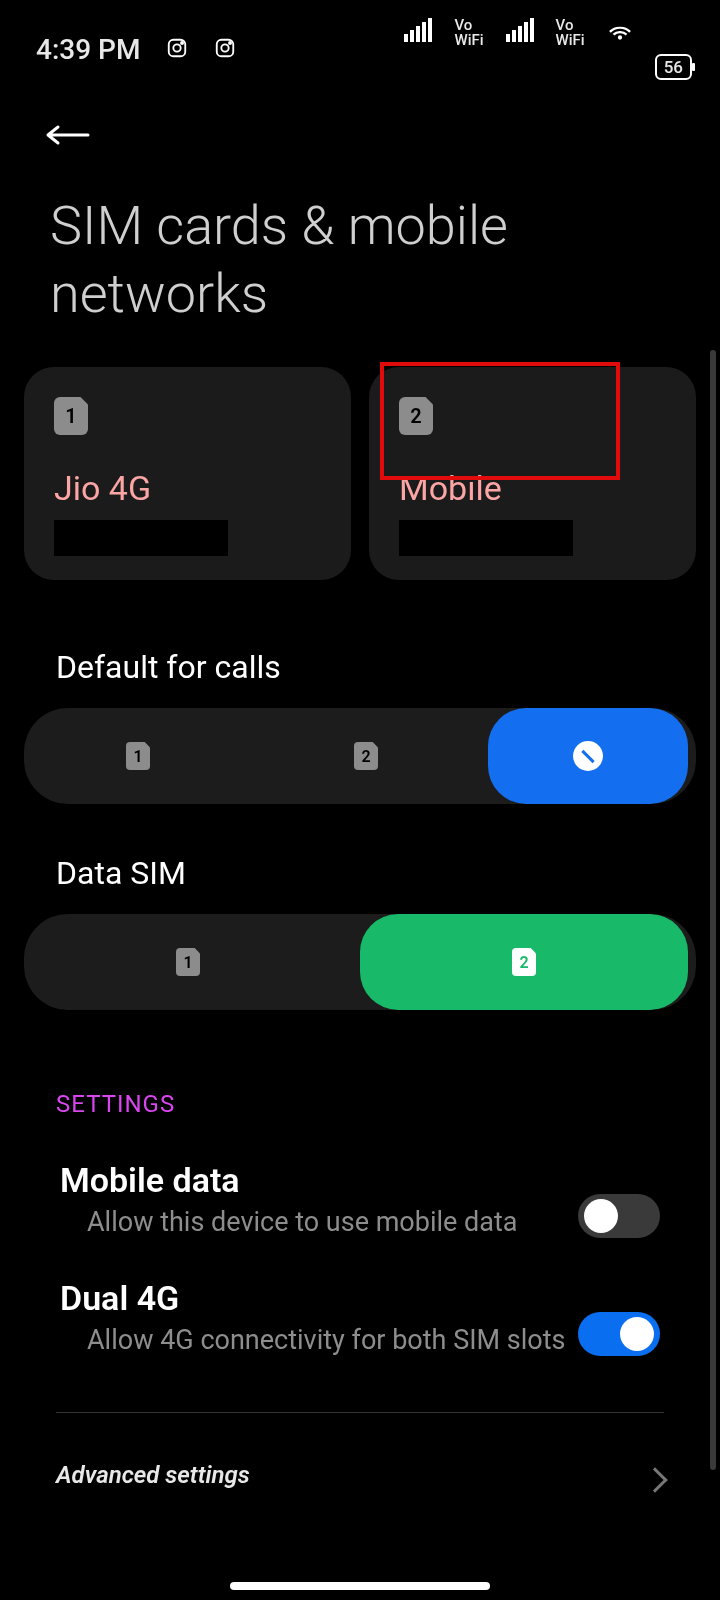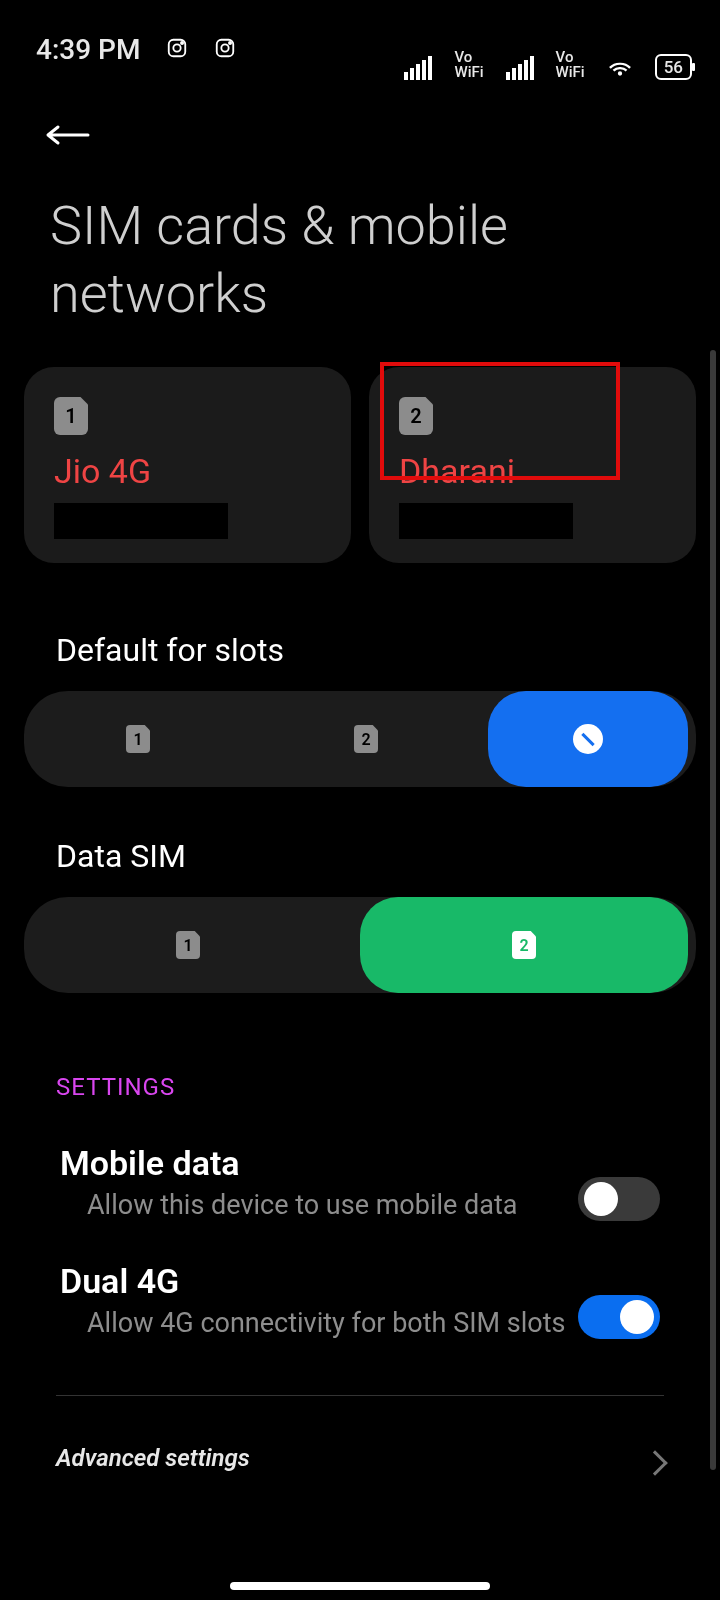--- a/index.html
+++ b/index.html
@@ -7,42 +7,42 @@
       width: 720px; height: 1600px;
       background: #000;
       color: #e8e8e8;
       font-family: -apple-system, "Segoe UI", Roboto, sans-serif;
       position: relative; overflow: hidden;
     }
     
     .statusbar { display: flex; justify-content: space-between; align-items: center;
       padding: 18px 28px 18px 36px; font-size: 28px; font-weight: 500; }
     .sb-left { display: flex; align-items: center; gap: 26px; }
-    .sb-right { display: flex; align-items: flex-end; gap: 22px; }
+    .sb-right { display: flex; align-items: flex-start; gap: 22px; }
     .vowifi { font-size: 15px; line-height: 15px; }
     .batt { border: 2px solid #fff; border-radius: 6px; padding: 1px 7px; font-size: 17px; position: relative; margin-top: 36px; }
     .batt::after { content: ""; position: absolute; right: -5px; top: 30%; bottom: 30%; width: 3px; background: #fff; border-radius: 1px; }
     .bars { display: inline-flex; align-items: flex-end; gap: 2px; }
     .bars span { width: 4px; background: #fff; }
     .bars span:nth-child(1){height:8px}.bars span:nth-child(2){height:12px}
     .bars span:nth-child(3){height:16px}.bars span:nth-child(4){height:20px}
     .bars span:nth-child(5){height:24px}
     .wifi-ic { width:26px;height:26px; }
     
     .back { padding: 22px 44px 10px; }
     .back svg { width: 46px; height: 30px; }
     
     .title { font-size: 54px; font-weight: 300; color: #cfcfcf; padding: 28px 50px 22px; line-height: 1.25; }
     
     .sims { display: flex; gap: 18px; padding: 18px 24px; }
     .sim-card { flex: 1; background: #1b1b1b; border-radius: 30px; padding: 30px 30px 24px; position: relative; }
     .sim-chip { width: 34px; height: 38px; background: #8c8c8c; border-radius: 6px 6px 6px 6px;
       display: flex; align-items: center; justify-content: center; color: #000; font-size: 20px; font-weight: 600;
       clip-path: polygon(0 0, 78% 0, 100% 20%, 100% 100%, 0 100%); }
-    .sim-name { font-size: 34px; margin-top: 16px; color: #ef4444; }
+    .sim-name { font-size: 34px; margin-top: 33px; color: #fca5a5; }
     .sim-redact { margin-top: 12px; height: 36px; background: #000; width: 65%; }
     .highlight { position: absolute; left: 380px; top: 362px; width: 240px; height: 118px; border: 4px solid #e10b0b; pointer-events: none; }
     
     .sect-label { font-size: 32px; color: #fff; padding: 50px 56px 22px; }
     
     .picker { margin: 0 24px; background: #1c1c1c; border-radius: 44px; display: flex; align-items: center; height: 96px; overflow: hidden; }
     .picker .seg { flex: 1; display: flex; align-items: center; justify-content: center; height: 100%; }
     .mini-chip { width: 24px; height: 28px; background: #8c8c8c; color: #000; border-radius: 4px; font-size: 16px; font-weight: 600;
       display: flex; align-items: center; justify-content: center;
       clip-path: polygon(0 0, 78% 0, 100% 20%, 100% 100%, 0 100%); }
@@ -123,27 +123,27 @@
 <div class="title">SIM cards &amp; mobile networks</div>
 
 <div class="sims">
   <div class="sim-card">
     <div class="sim-chip">1</div>
     <div class="sim-name">Jio 4G</div>
     <div class="sim-redact"></div>
   </div>
   <div class="sim-card">
     <div class="sim-chip">2</div>
-    <div class="sim-name">Dharani</div>
+    <div class="sim-name">Mobile</div>
     <div class="sim-redact"></div>
   </div>
 </div>
 <div class="highlight"></div>
 
-<div class="sect-label">Default for slots</div>
+<div class="sect-label">Default for calls</div>
 <div class="picker">
   <div class="seg">
     <div class="mini-chip">1</div>
   </div>
   <div class="seg">
     <div class="mini-chip">2</div>
   </div>
   <div class="seg sel-blue">
     <div class="blocked-ic"></div>
   </div>

